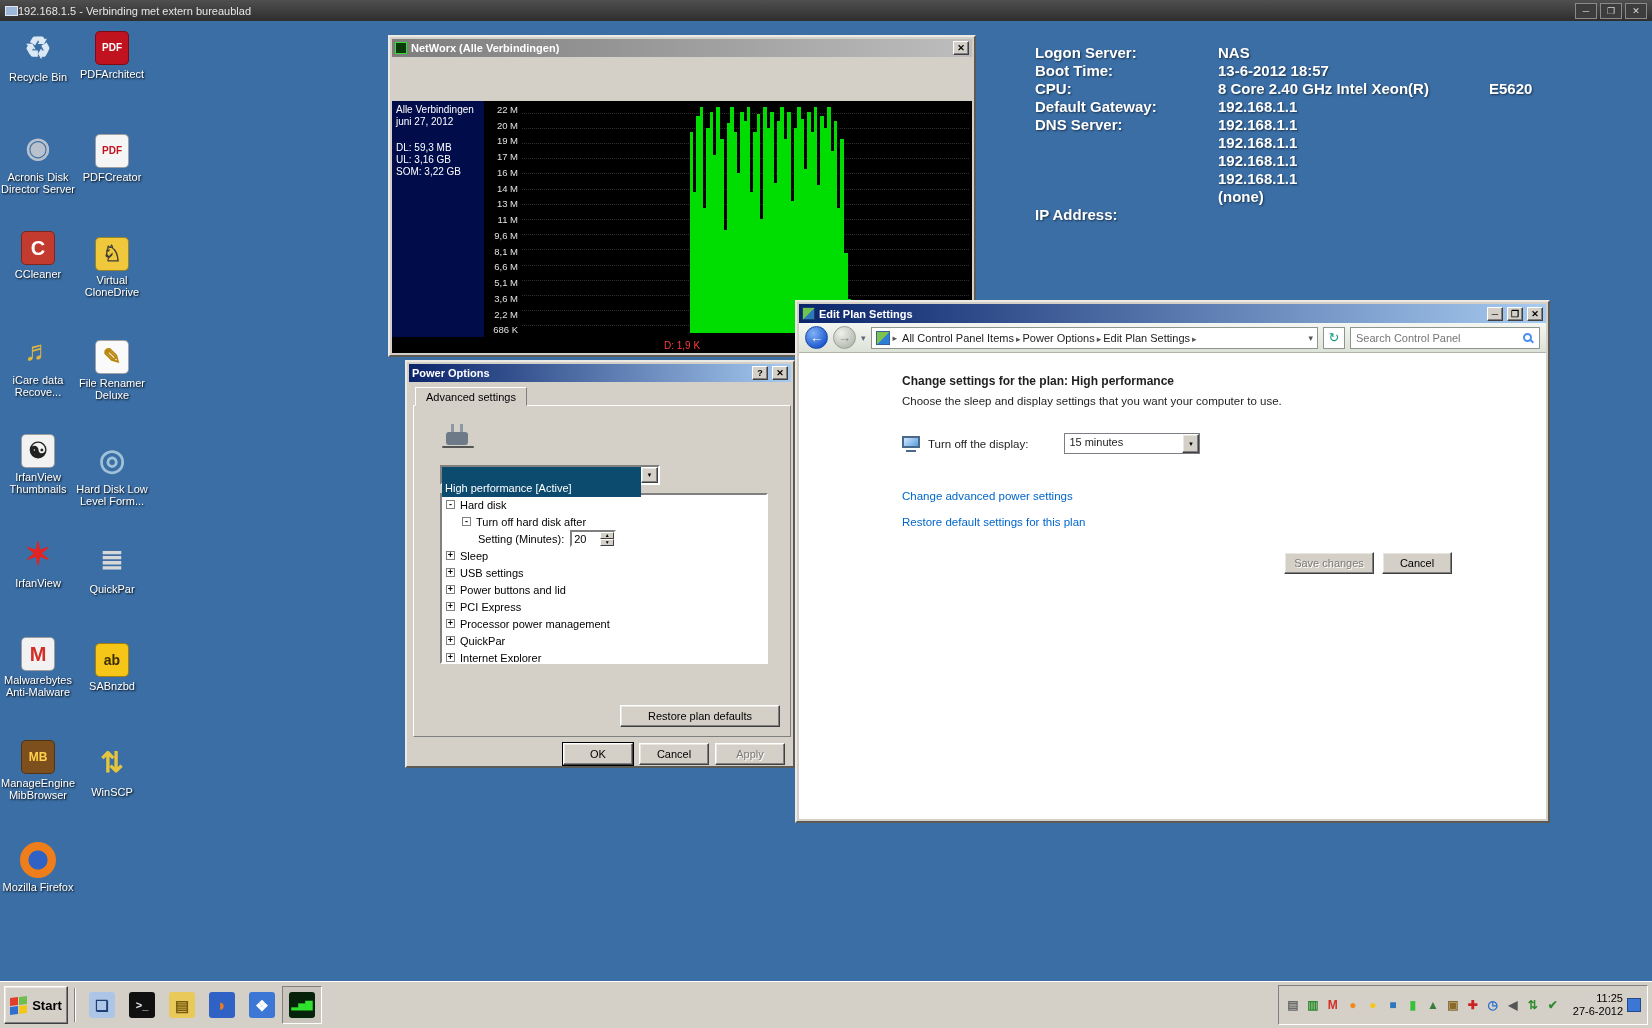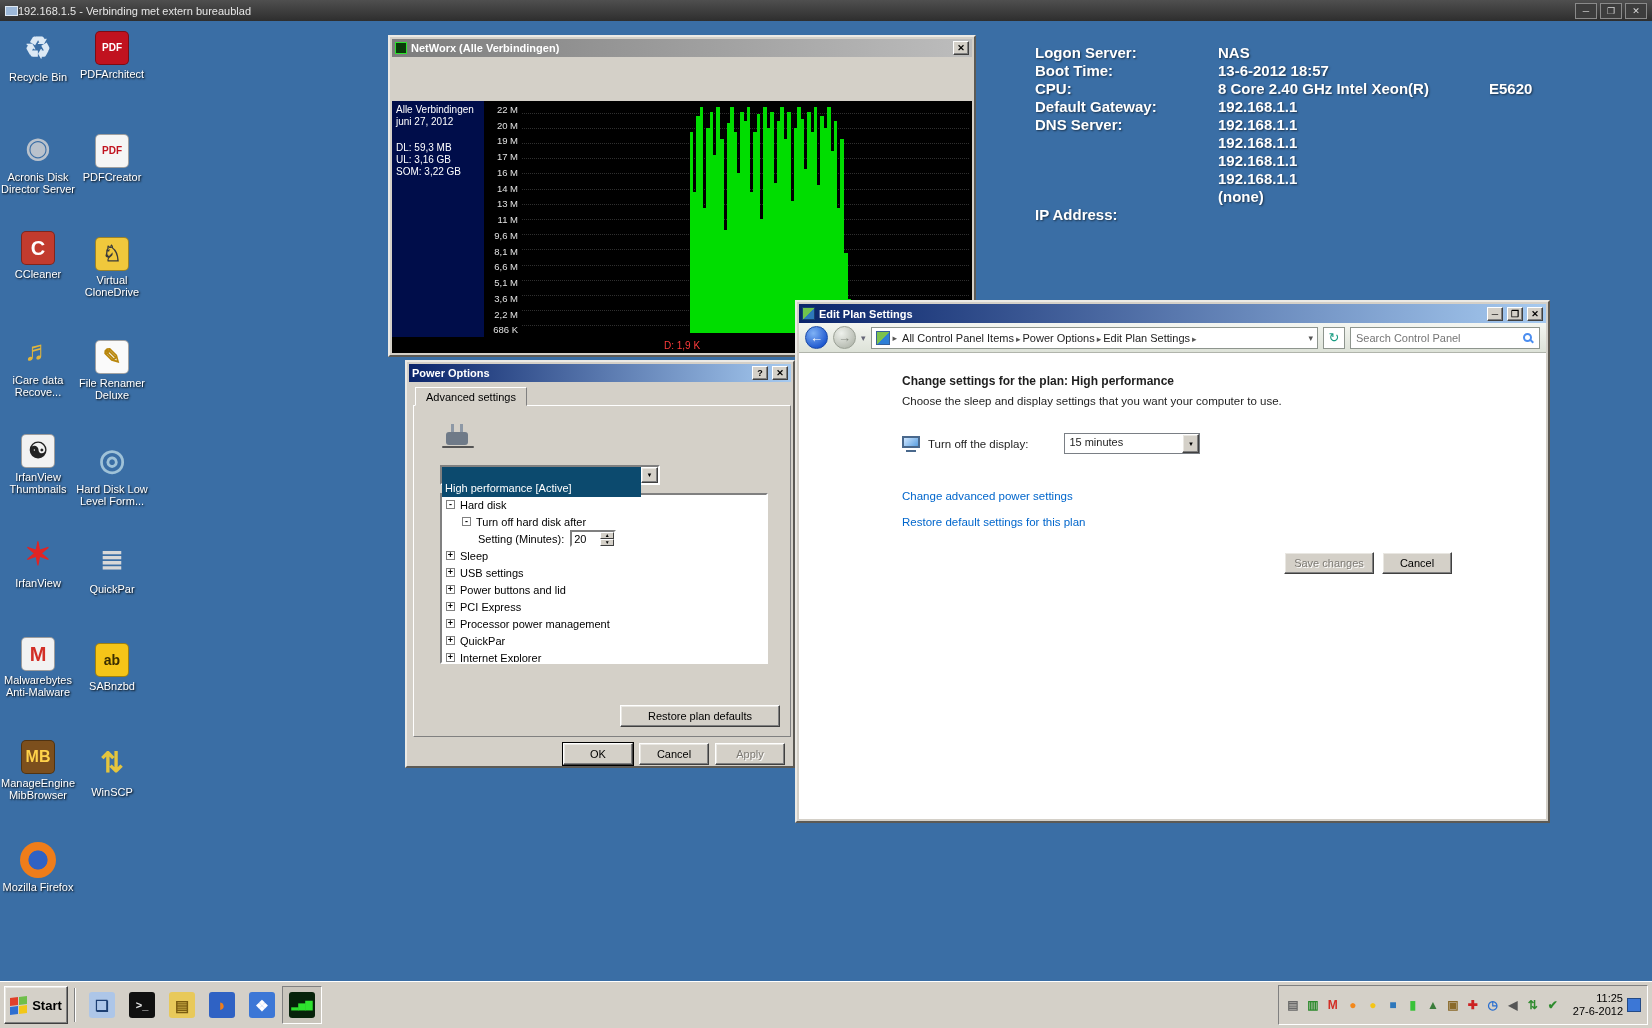--- a/index.html
+++ b/index.html
@@ -183,21 +183,21 @@
       </div>
       <div class="desktop-icon">
         <div class="di-img ic-irfanview" style="color: rgb(224, 36, 36); font-size: 32px;">✶</div>
         <div class="di-label">IrfanView</div>
       </div>
       <div class="desktop-icon">
         <div class="di-img ic-malwarebytes tile" style="background: rgb(242, 242, 242); color: rgb(210, 47, 39); font-size: 20px;">M</div>
         <div class="di-label">Malwarebytes Anti-Malware</div>
       </div>
       <div class="desktop-icon">
-        <div class="di-img ic-manageengine-mibbrowser tile" style="background: rgb(124, 79, 29); color: rgb(255, 210, 74); font-size: 16px;">MB</div>
+        <div class="di-img ic-manageengine-mibbrowser tile" style="background: rgb(124, 79, 29); color: rgb(255, 210, 74); font-size: 12px;">MB</div>
         <div class="di-label">ManageEngine MibBrowser</div>
       </div>
       <div class="desktop-icon">
         <div class="di-img ic-firefox" style="font-size: 22px;"></div>
         <div class="di-label">Mozilla Firefox</div>
       </div>
     </div>
   <div class="icon-col" id="icon-col-2">
       <div class="desktop-icon">
         <div class="di-img ic-pdf-architect tile" style="background: rgb(193, 18, 31); color: rgb(255, 255, 255); font-size: 10px;">PDF</div>

